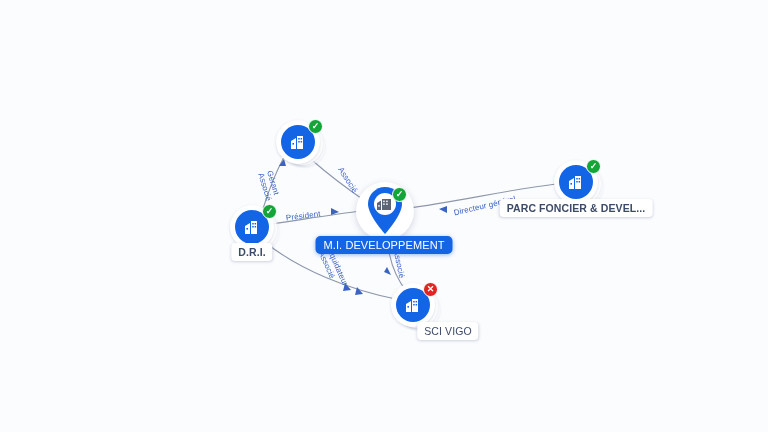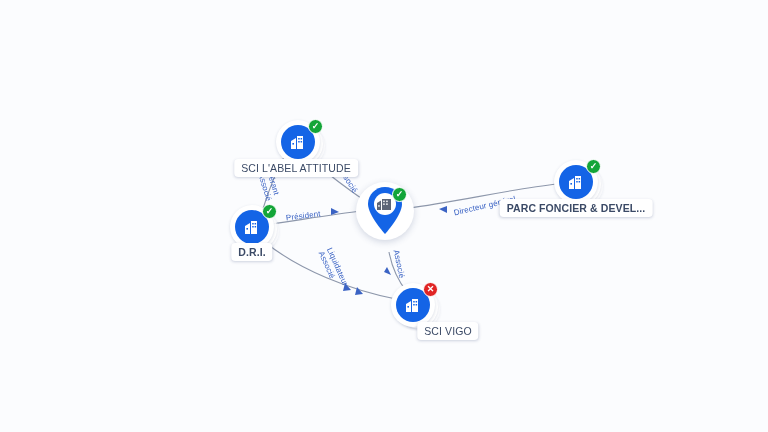--- a/index.html
+++ b/index.html
@@ -143,21 +143,20 @@
           <rect x="10.2" y="9" width="1.5" height="1.5" fill="#1464e6"></rect>
           <rect x="12.6" y="9" width="1.5" height="1.5" fill="#1464e6"></rect>
           <rect x="4.4" y="11" width="1.6" height="1.6" fill="#1464e6"></rect>
         </svg>
       </div>
       <div class="badge ok">
           <span>✓</span>
         </div>
     </div>
   </div>
-  <div class="node-label" style="left:296px;top:159px;">SCI L'ABEL ATTITUDE</div>
 
   <div class="node" style="left:253px;top:228px;">
     <div class="node-stack">
       <div class="stack-card c3"></div>
       <div class="stack-card c2"></div>
       <div class="stack-card c1"></div>
       <div class="node-disc">
         <svg width="20" height="20" viewBox="0 0 20 20">
           <path d="M3 17 V9 L8 6 V17 Z" fill="#ffffff"></path>
           <path d="M9 17 V4 L15 4 V17 Z" fill="#ffffff"></path>
@@ -189,20 +188,21 @@
           <rect x="-1.8" y="-0.6" width="1.5" height="1.5" fill="#ffffff"></rect>
           <rect x="1.2" y="-0.6" width="1.5" height="1.5" fill="#ffffff"></rect>
           <rect x="-6.8" y="1.2" width="1.5" height="1.5" fill="#ffffff"></rect>
         </g>
       </svg>
       <div class="badge ok">
           <span>✓</span>
         </div>
     </div>
   </div>
+  <div class="node-label primary" style="left:384px;top:236px;">M.I. DEVELOPPEMENT</div>
 
   <div class="node" style="left:577px;top:183px;">
     <div class="node-stack">
       <div class="stack-card c3"></div>
       <div class="stack-card c2"></div>
       <div class="stack-card c1"></div>
       <div class="node-disc">
         <svg width="20" height="20" viewBox="0 0 20 20">
           <path d="M3 17 V9 L8 6 V17 Z" fill="#ffffff"></path>
           <path d="M9 17 V4 L15 4 V17 Z" fill="#ffffff"></path>

